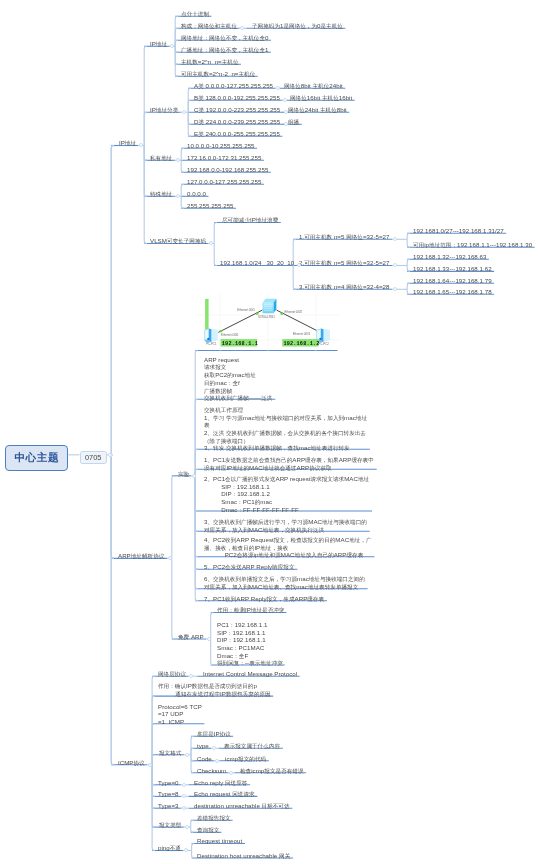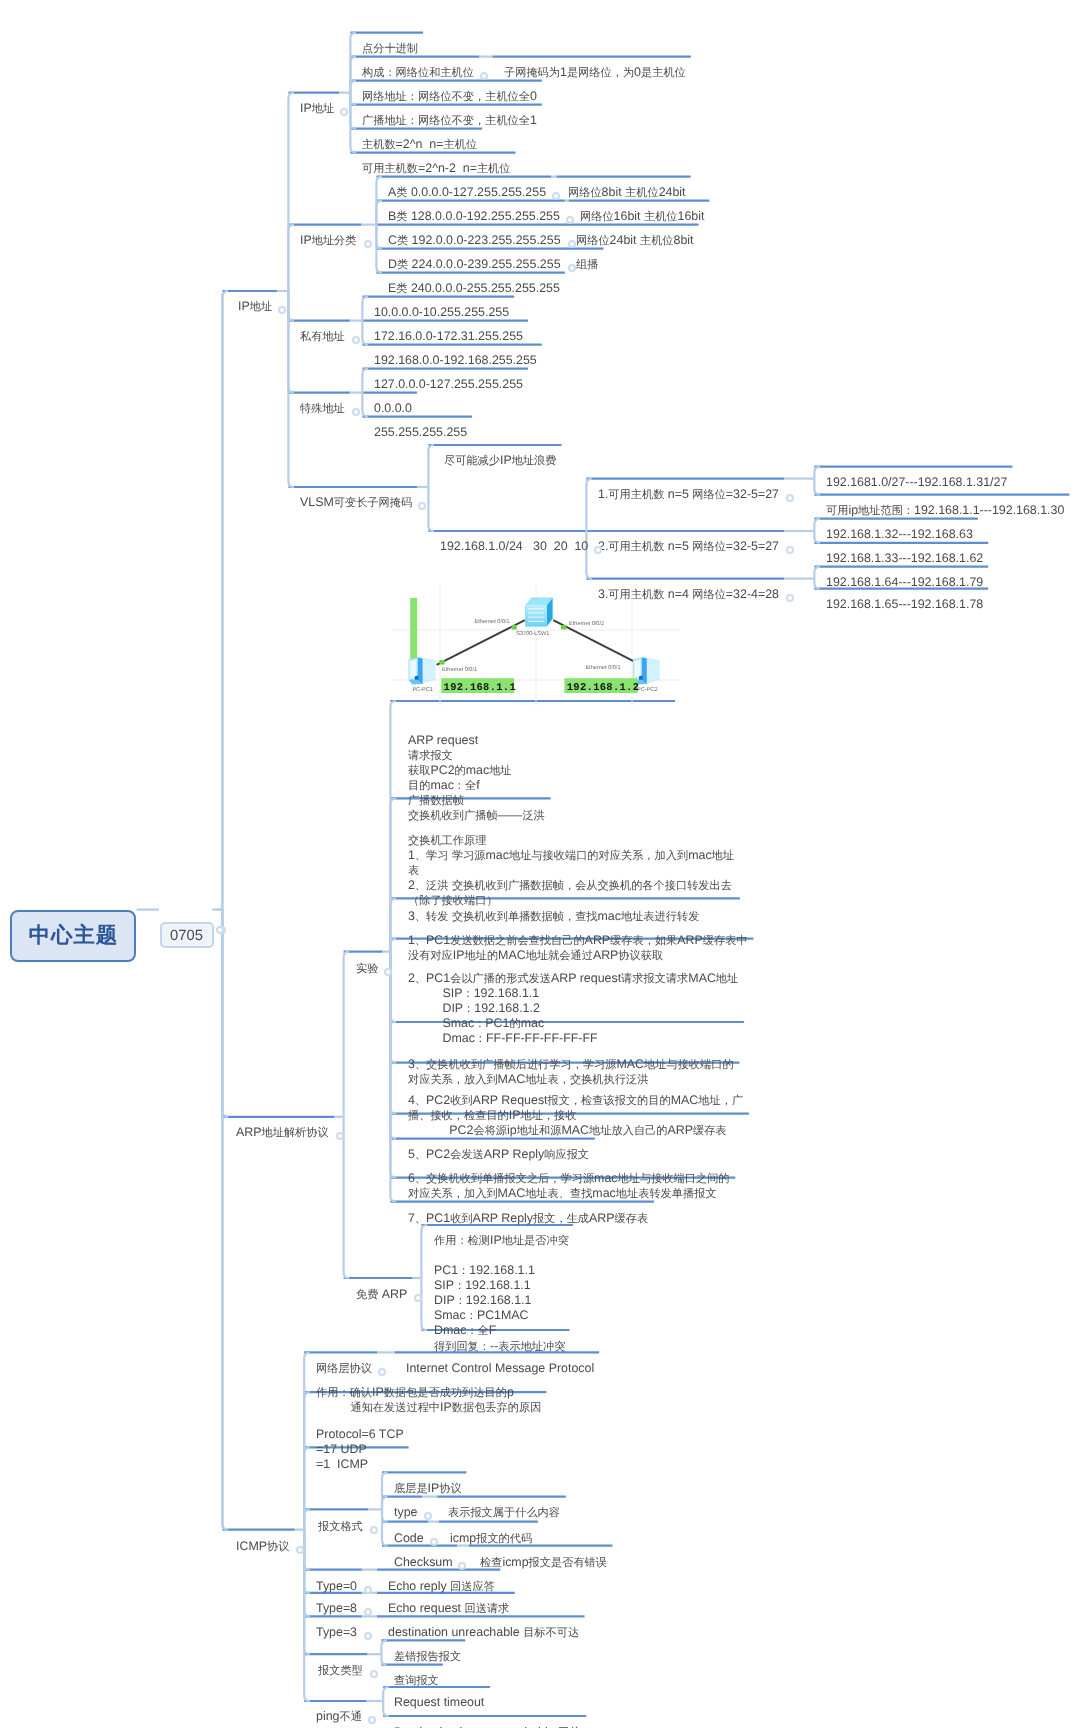--- a/index.html
+++ b/index.html
@@ -1,19 +1,19 @@
 <!DOCTYPE html>
 <html><head>
 <meta charset="utf-8">
 <style>
   html,body{margin:0;padding:0;background:#fff;}
   body{width:538px;height:864px;font-family:"Liberation Sans",sans-serif;overflow:hidden;position:relative;}
   #stage{position:absolute;left:0;top:0;width:538px;height:864px;background:#fff;}
   svg#links{position:absolute;left:0;top:0;width:538px;height:864px;}
-  #nodes{position:absolute;left:0;top:13px;width:538px;height:728px;}
+  #nodes{position:absolute;left:0;top:3px;width:538px;height:728px;}
   .nd{position:absolute;white-space:pre;color:#4a4a4a;font-size:62px;line-height:75px;transform:scale(0.1);transform-origin:0 0;}
   .nd i{font-style:normal;font-size:56px;}
   .center{position:absolute;left:5.3px;top:442px;width:63px;height:26px;background:#dbe5f3;border:1.6px solid #4b7fc4;border-radius:4px;color:#2a5699;
           font-weight:bold;font-size:10.6px;display:flex;align-items:center;justify-content:center;letter-spacing:0.6px;box-sizing:border-box;}
   .badge{position:absolute;left:79.5px;top:447.7px;height:13.5px;padding:0 4.5px;background:#eff4fa;border:1px solid #c3d6ec;border-radius:2.5px;color:#4a4a4a;
          font-size:7.4px;display:flex;align-items:center;box-sizing:border-box;text-align:center;}
   .toggle{position:absolute;width:4px;height:4px;border-radius:50%;background:#fff;border:1px solid #cbdcee;box-sizing:border-box;}
 </style>
 </head>
 <body>

